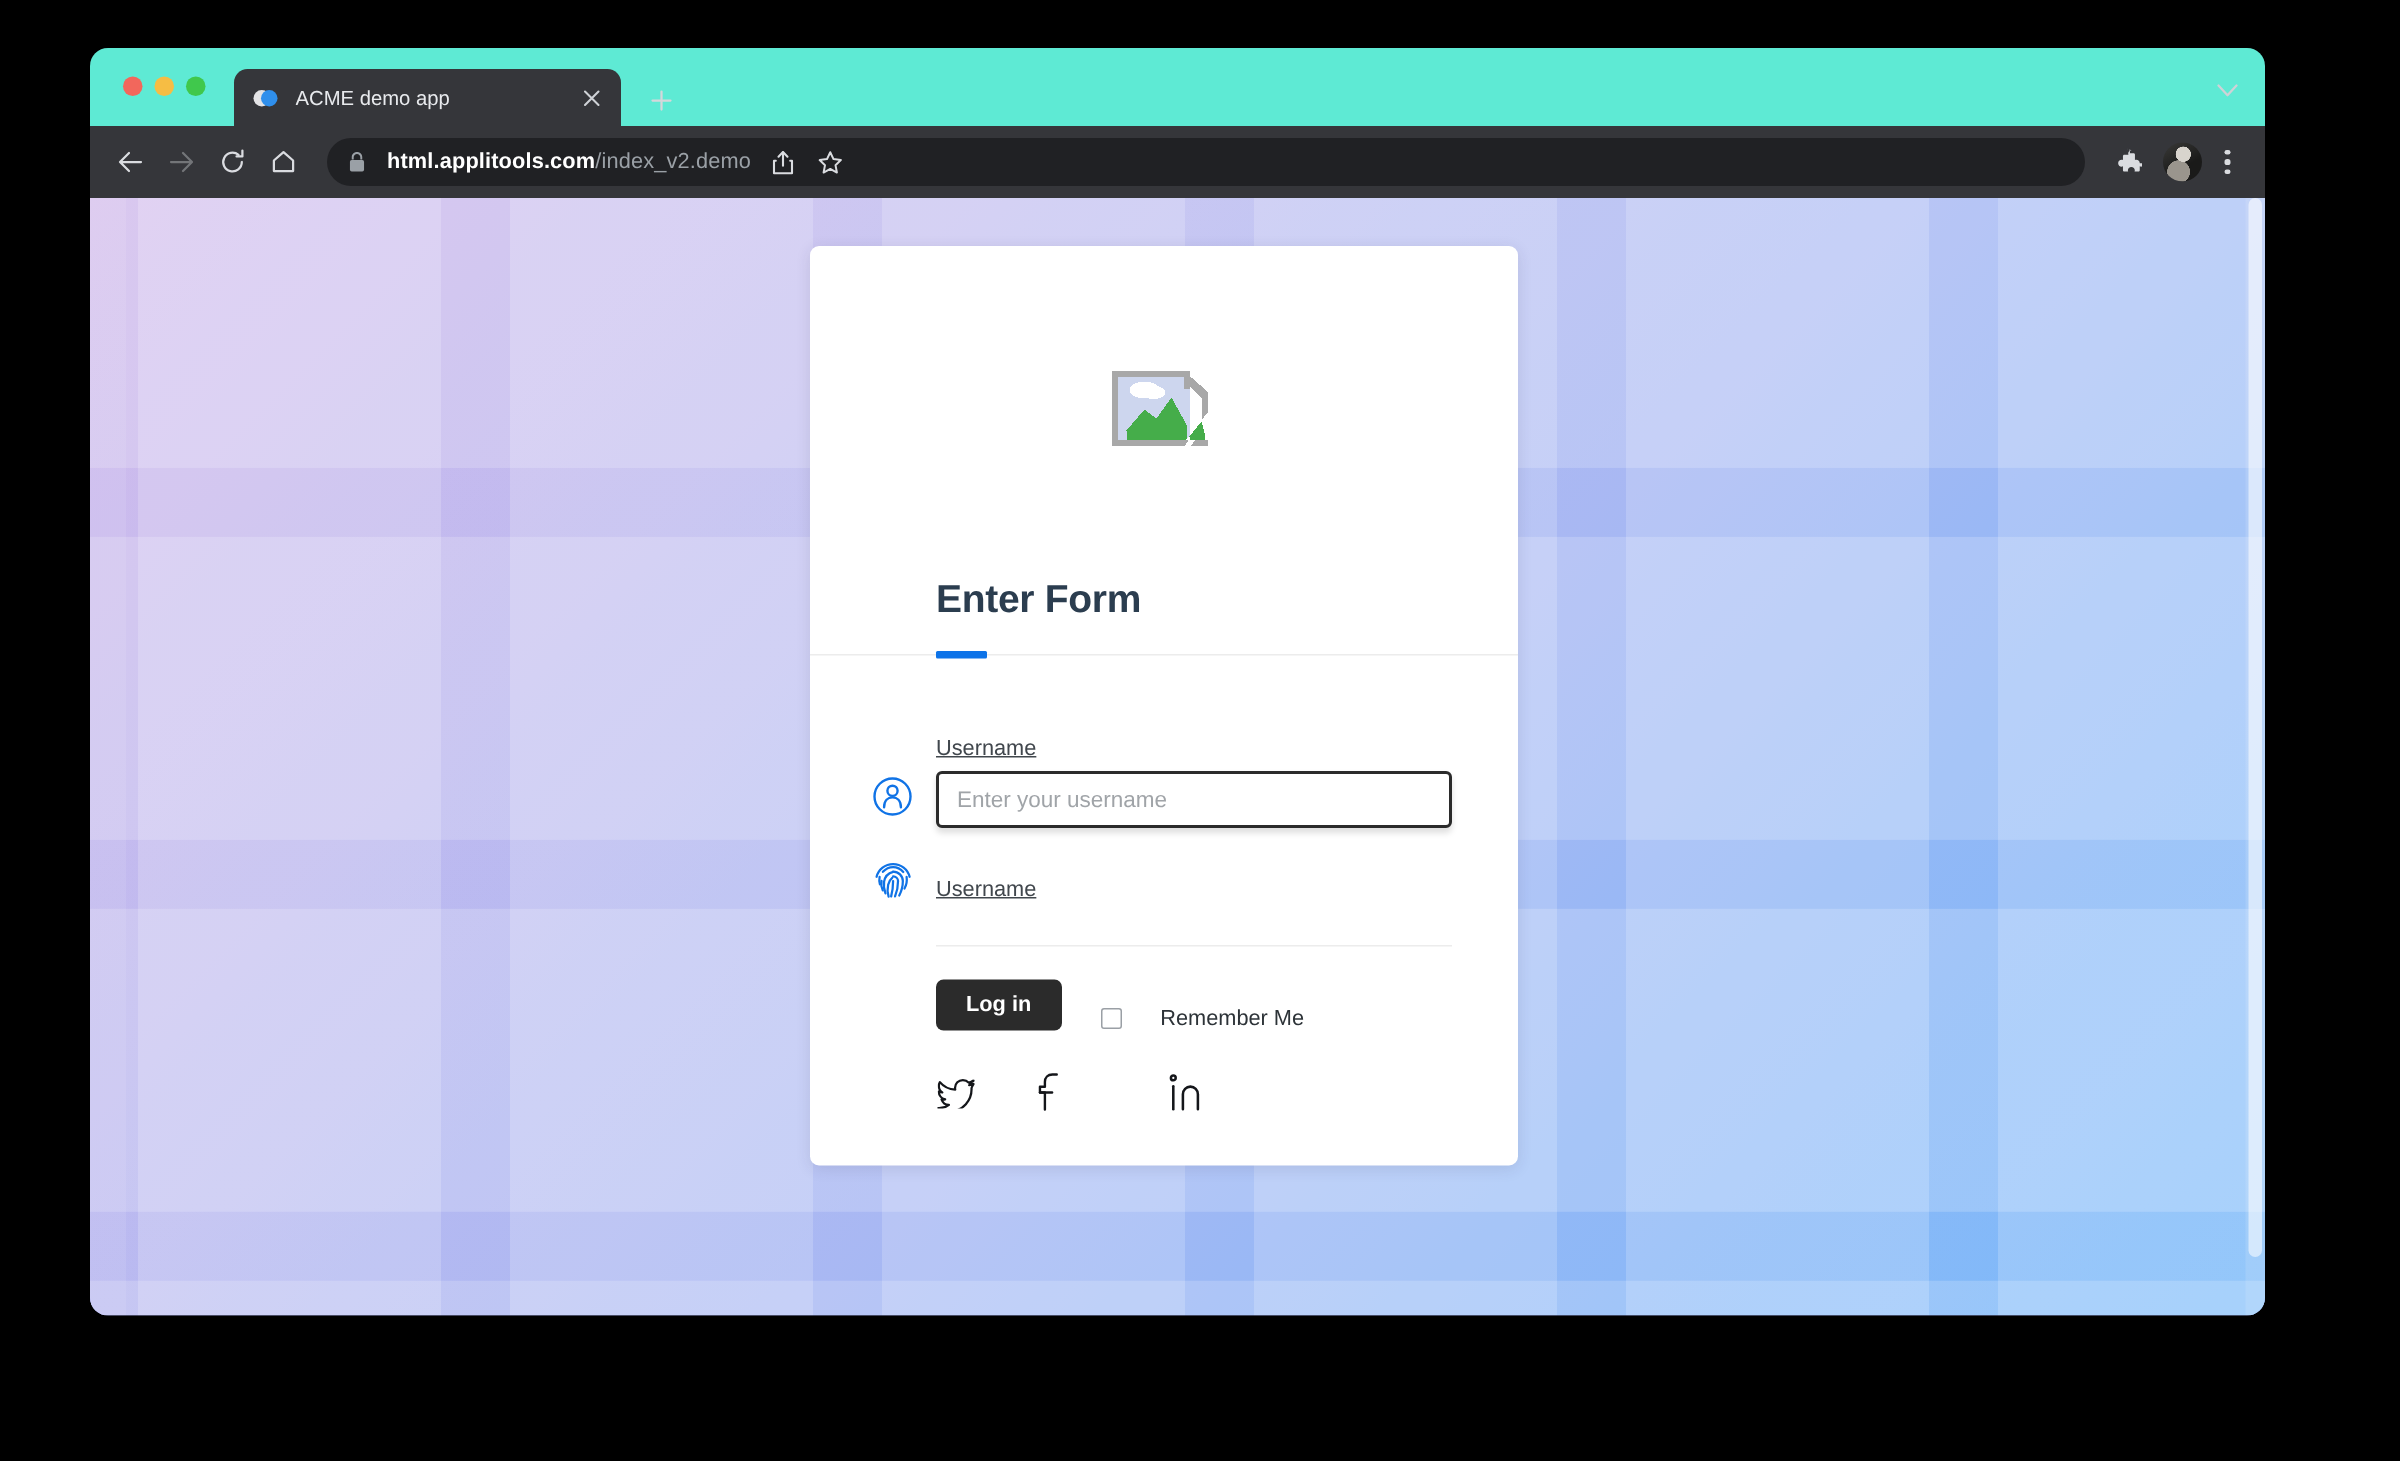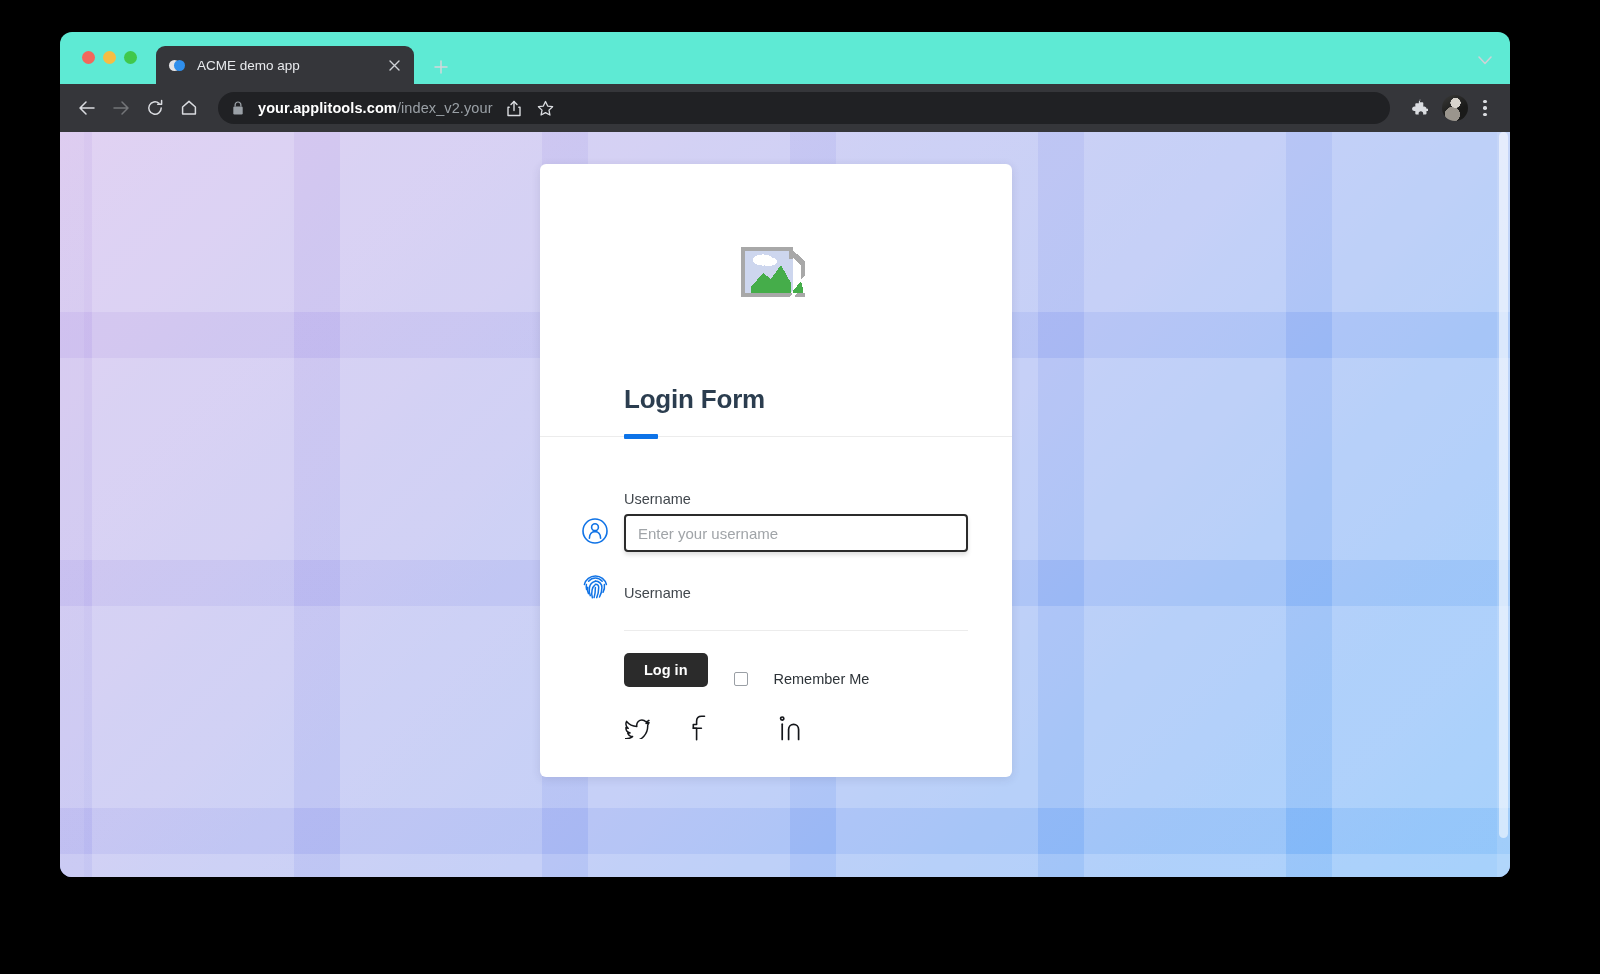--- a/index.html
+++ b/index.html
@@ -287,20 +287,21 @@
   .field-col {
     flex: 1;
     padding-left: 14px;
     padding-right: 44px;
   }
   .field-label {
     font-size: 14.5px;
     color: #41474d;
     margin-bottom: 7px;
     display: block;
+    text-decoration: underline;
   }
   .text-input {
     width: 100%;
     height: 38px;
     border: 2px solid #2b2b2b;
     border-radius: 4px;
     padding: 0 12px;
     font-size: 15px;
     font-family: "Liberation Sans", sans-serif;
     color: #222;
@@ -429,21 +430,21 @@
       </svg>
     </div>
 
     <div id="omnibox">
       <span id="lock-icon">
         <svg width="12" height="14" viewBox="0 0 12 14" fill="currentColor">
           <path d="M6 0.4c-2 0-3.5 1.5-3.5 3.4V5.4H3.8V3.8c0-1.2 1-2.2 2.2-2.2s2.2 1 2.2 2.2V5.4h1.3V3.8C9.5 1.9 8 0.4 6 0.4z"></path>
           <rect x="1.3" y="5.6" width="9.4" height="7.8" rx="1.2"></rect>
         </svg>
       </span>
-      <span id="url-text"><span class="host">your.applitools.com</span><span>/index_v2.your</span></span>
+      <span id="url-text"><span class="host">html.applitools.com</span><span>/index_v2.demo</span></span>
 
       <span id="omnibox-actions">
         <span class="omni-icon">
           <svg width="16" height="17" viewBox="0 0 16 17" fill="none" stroke="currentColor" stroke-width="1.4" stroke-linecap="round" stroke-linejoin="round">
             <path d="M8 1.5 L8 10.5"></path>
             <path d="M5 4.5 L8 1.4 L11 4.5"></path>
             <path d="M3.2 7.2 H2 V15.5 H14 V7.2 H12.8"></path>
           </svg>
         </span>
         <span class="omni-icon">
@@ -491,21 +492,21 @@
           <rect x="27" y="25" width="6" height="2" fill="#a8a8a8"></rect>
           <polygon points="6,22 12,15 16,18 21,11 26,20 26,25 6,25" fill="#45ad4a"></polygon>
           <ellipse cx="12" cy="8.5" rx="5" ry="2.8" fill="#ffffff"></ellipse>
           <ellipse cx="15" cy="9.3" rx="4" ry="2.2" fill="#ffffff"></ellipse>
           <polygon points="22,32 36,12 37,14 24,32" fill="#ffffff"></polygon>
           <polygon points="26,25 33,16 33,25" fill="#ffffff"></polygon>
           <polygon points="27,24 31,19 32,23 32,25 27,25" fill="#45ad4a"></polygon>
         </svg>
       </div>
 
-      <div id="login-title">Login Form</div>
+      <div id="login-title">Enter Form</div>
 
       <div id="title-underline-wrap">
         <div id="card-divider-top"></div>
         <div id="title-accent-bar"></div>
       </div>
 
       <div id="form-area">
 
         <div class="field-row">
           <span class="field-icon">

